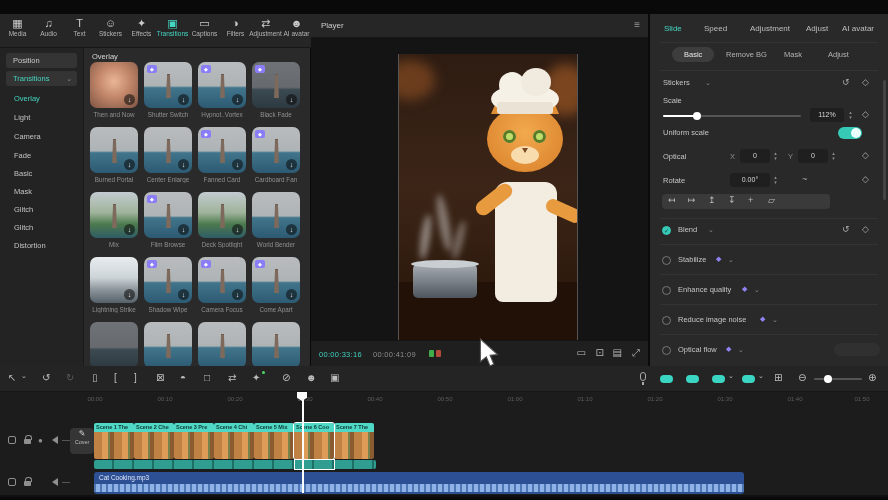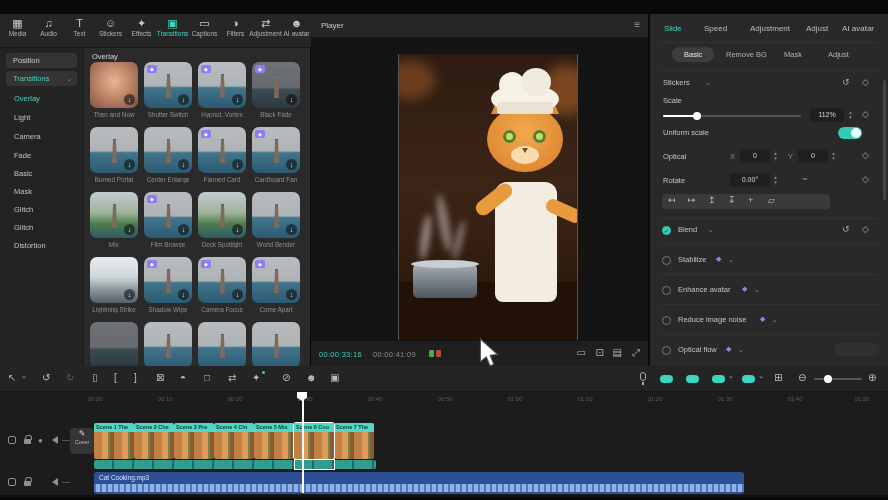--- a/index.html
+++ b/index.html
@@ -467,21 +467,21 @@
     <span class="ic abs" style="left:212px;top:210px">◇</span>
     <div class="divider" style="top:230px"></div>
 
     <div class="circle-cb" style="left:12px;top:242px"></div>
     <span class="lab abs" style="left:28px;top:241px">Stabilize</span>
     <span class="gem abs" style="left:66px;top:241px">◆</span>
     <span class="caret abs" style="left:78px;top:242px">⌄</span>
     <div class="divider" style="top:260px"></div>
 
     <div class="circle-cb" style="left:12px;top:272px"></div>
-    <span class="lab abs" style="left:28px;top:271px">Enhance avatar</span>
+    <span class="lab abs" style="left:28px;top:271px">Enhance quality</span>
     <span class="gem abs" style="left:92px;top:271px">◆</span>
     <span class="caret abs" style="left:104px;top:272px">⌄</span>
     <div class="divider" style="top:290px"></div>
 
     <div class="circle-cb" style="left:12px;top:302px"></div>
     <span class="lab abs" style="left:28px;top:301px">Reduce image noise</span>
     <span class="gem abs" style="left:110px;top:301px">◆</span>
     <span class="caret abs" style="left:122px;top:302px">⌄</span>
     <div class="divider" style="top:320px"></div>
 

